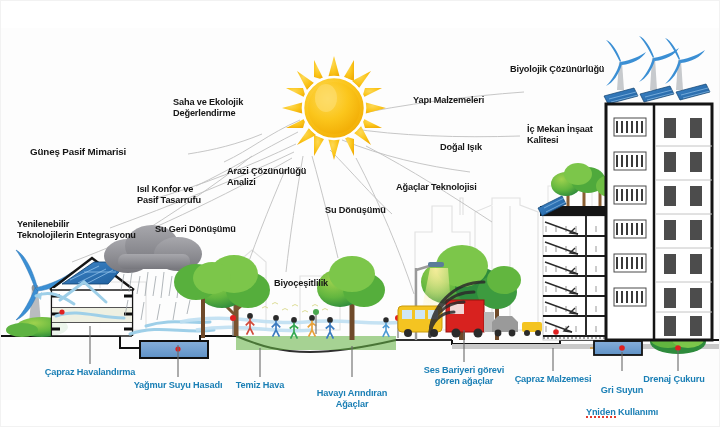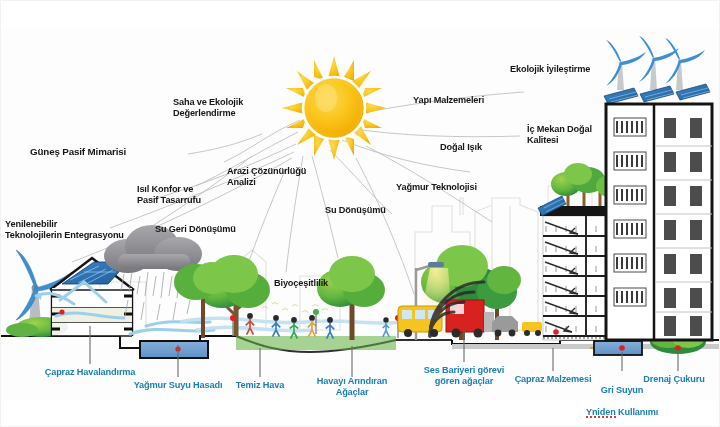--- a/index.html
+++ b/index.html
@@ -460,41 +460,41 @@
       <path d="M622 352 L622 371"></path>
       <path d="M678 350 L678 371"></path>
     </g>
   </svg>
 
   <div>
     <div class="lbl dark sz13" style="left:30px;top:146px">Güneş Pasif Mimarisi</div>
     <div class="lbl dark sz12" style="left:173px;top:97px">Saha ve Ekolojik
 Değerlendirme</div>
     <div class="lbl dark sz12" style="left:413px;top:95px">Yapı Malzemeleri</div>
-    <div class="lbl dark sz12" style="left:510px;top:64px">Ekolojik İyileştirme</div>
-    <div class="lbl dark sz12" style="left:527px;top:124px">İç Mekan Doğal
+    <div class="lbl dark sz12" style="left:510px;top:64px">Biyolojik Çözünürlüğü</div>
+    <div class="lbl dark sz12" style="left:527px;top:124px">İç Mekan İnşaat
 Kalitesi</div>
     <div class="lbl dark sz12" style="left:440px;top:142px">Doğal Işık</div>
     <div class="lbl dark sz12" style="left:227px;top:166px">Arazi Çözünürlüğü
 Analizi</div>
     <div class="lbl dark sz12" style="left:137px;top:184px">Isıl Konfor ve
 Pasif Tasarrufu</div>
-    <div class="lbl dark sz12" style="left:396px;top:182px">Yağmur Teknolojisi</div>
+    <div class="lbl dark sz12" style="left:396px;top:182px">Ağaçlar Teknolojisi</div>
     <div class="lbl dark sz12" style="left:155px;top:224px">Su Geri Dönüşümü</div>
     <div class="lbl dark sz12" style="left:325px;top:205px">Su Dönüşümü</div>
-    <div class="lbl dark sz12" style="left:5px;top:219px">Yenilenebilir
+    <div class="lbl dark sz12" style="left:17px;top:219px">Yenilenebilir
 Teknolojilerin Entegrasyonu</div>
     <div class="lbl dark sz12" style="left:274px;top:278px">Biyoçeşitlilik</div>
   </div>
 
   <div>
     <div class="lbl teal sz12 ctr" style="left:0px;top:367px;width:180px">Çapraz Havalandırma</div>
     <div class="lbl teal sz12 ctr" style="left:108px;top:380px;width:140px">Yağmur Suyu Hasadı</div>
     <div class="lbl teal sz12 ctr" style="left:210px;top:380px;width:100px">Temiz Hava</div>
-    <div class="lbl teal sz12 ctr" style="left:296px;top:376px;width:112px">Havayı Arındıran
+    <div class="lbl teal sz12 ctr" style="left:296px;top:388px;width:112px">Havayı Arındıran
 Ağaçlar</div>
     <div class="lbl teal sz12 ctr" style="left:406px;top:365px;width:116px">Ses Bariyeri görevi
 gören ağaçlar</div>
     <div class="lbl teal sz12 ctr" style="left:496px;top:374px;width:114px">Çapraz Malzemesi</div>
     <div class="lbl teal sz12 ctr" style="left:628px;top:374px;width:92px">Drenaj Çukuru</div>
 
     <div class="lbl teal sz12 ctr" style="left:566px;top:374px;width:112px">
       <span>Gri Suyun</span><br>
       <span class="misspell">Yniden</span><span> Kullanımı</span>
     </div>

